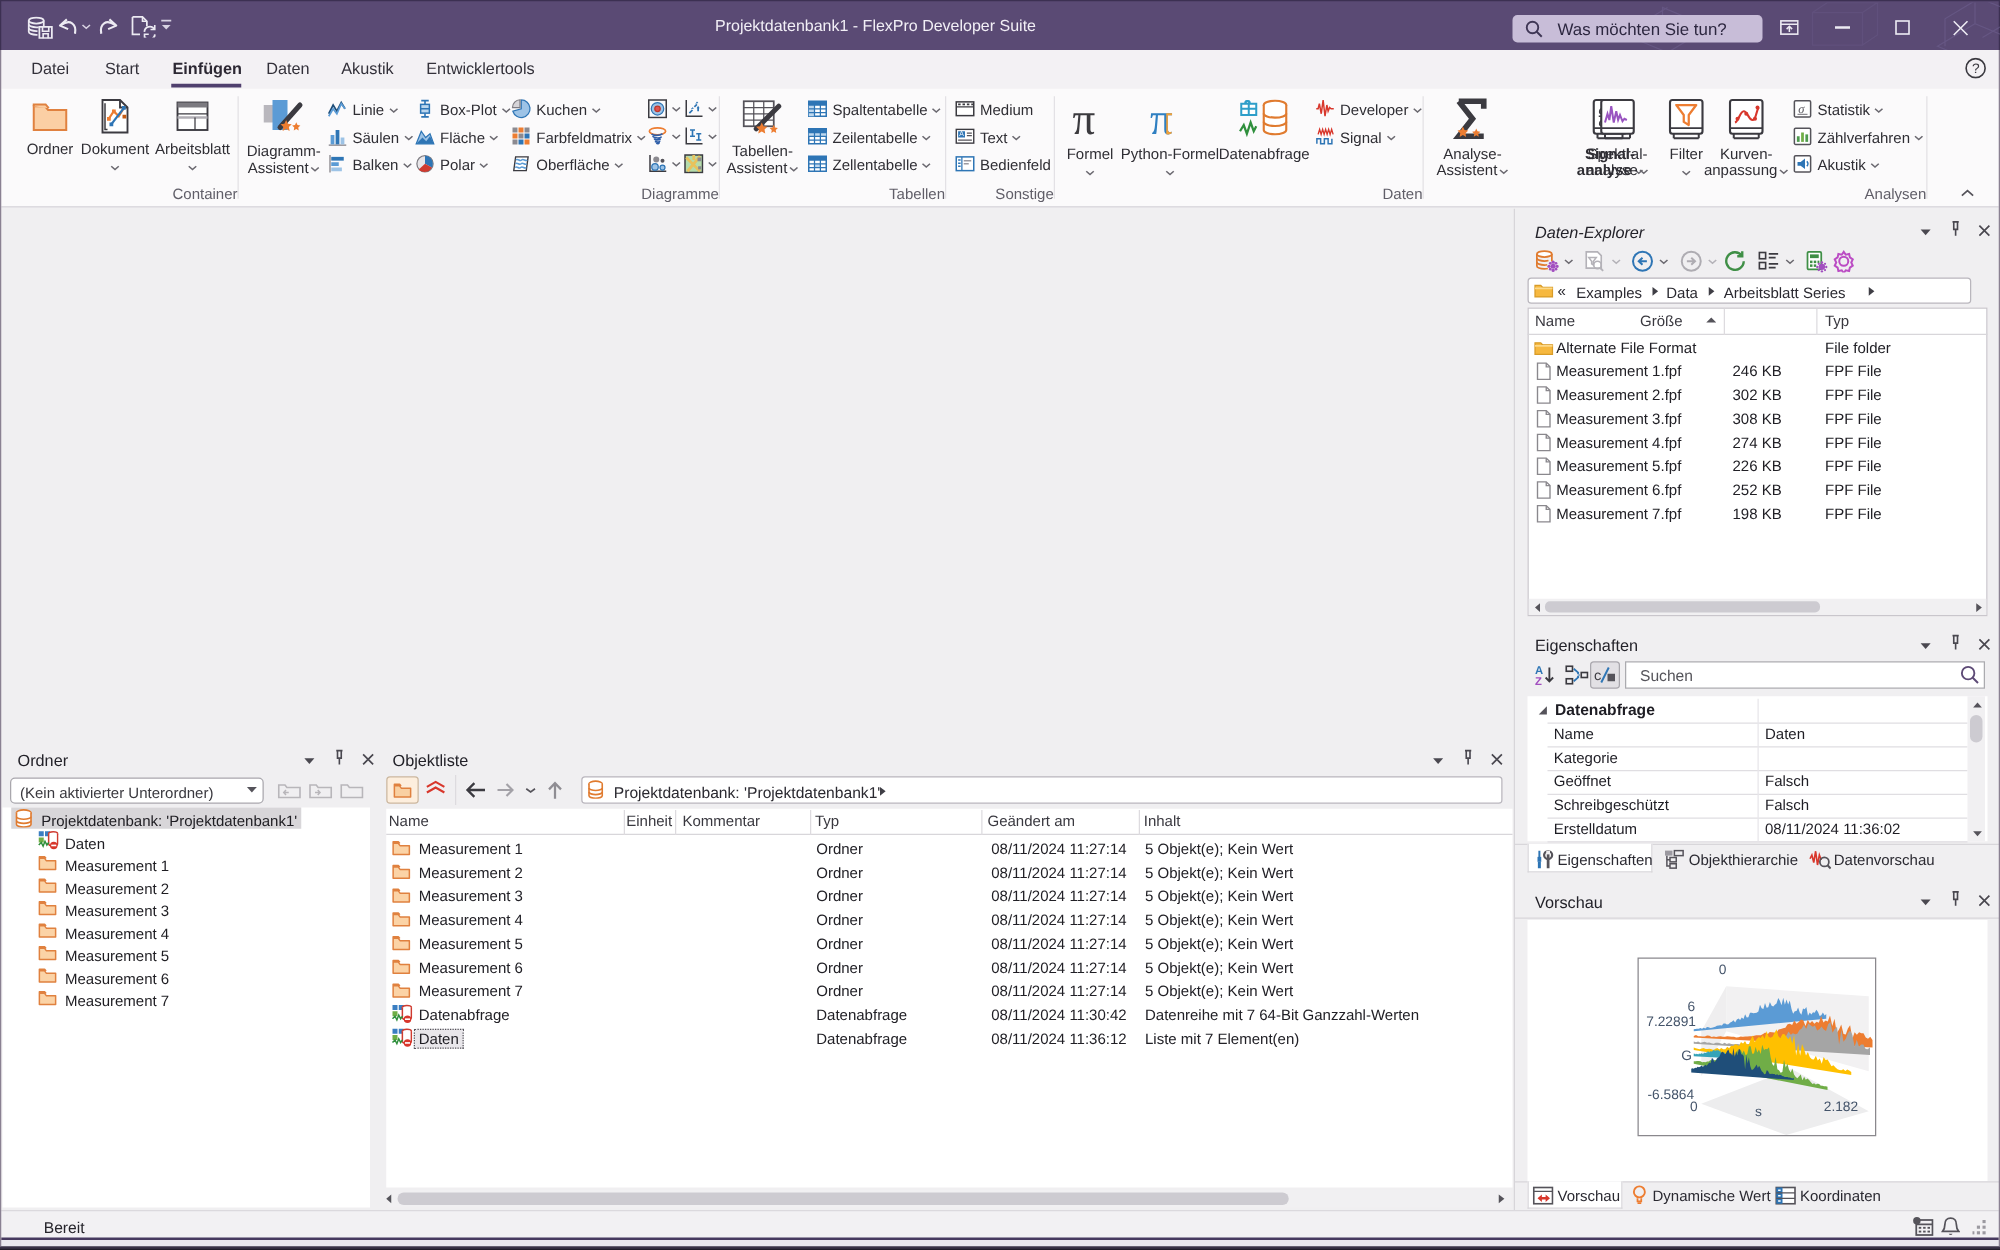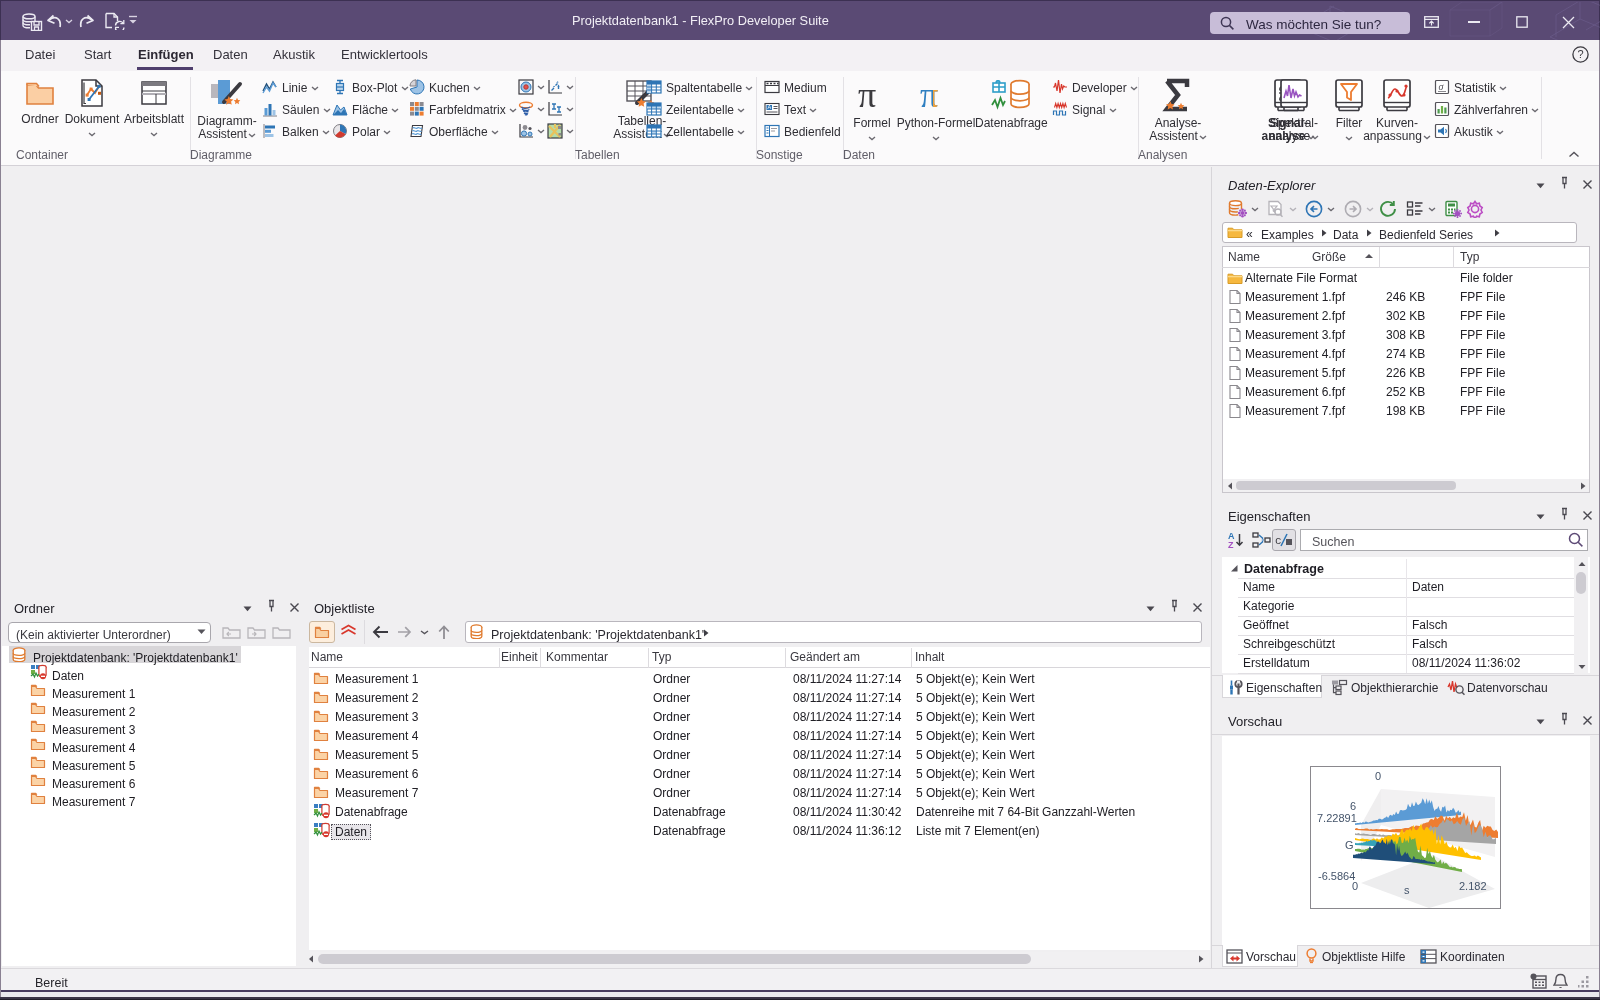--- a/index.html
+++ b/index.html
@@ -6,21 +6,21 @@
 .abs{position:absolute;}
 .abs>svg{display:block;}
 .titlebar{left:0;top:0;width:1600px;height:40px;background:#5a4a74;border-top:1px solid #3c3052;border-left:1px solid #3c3052;border-right:1px solid #3c3052;}
 .ttxt{color:#f2eff6;font-size:12.8px;}
 .tabstrip{left:1px;top:40px;width:1598px;height:31px;background:#f3f1f4;}
 .tab{position:absolute;top:0;height:31px;line-height:30px;font-size:13px;color:#33313a;}
 .tabact{font-weight:bold;color:#2c2833;}
 .tabuline{position:absolute;height:3px;background:#4f3f6d;}
 .ribbon{left:1px;top:71px;width:1598px;height:95px;background:#fbfafb;border-bottom:1px solid #d4d1d7;}
 .rsep{position:absolute;top:6px;height:82px;width:1px;background:#e3e1e5;}
-.glabel{position:absolute;top:148px;height:16px;font-size:12px;color:#605e68;text-align:left;}
+.glabel{position:absolute;top:148px;height:16px;font-size:12px;color:#605e68;text-align:right;}
 .bigbtn{position:absolute;top:4px;text-align:center;font-size:12px;color:#2f2e34;line-height:13px;}
 .bigbtn .bic{display:block;margin:3px auto 2px;}
 .smb{position:absolute;height:22px;font-size:12px;color:#2f2e34;white-space:nowrap;}
 .smb svg{vertical-align:-3px;}
 .panel-title{font-size:13px;color:#232229;}
 .wbox{background:#fff;border:1px solid #c9c6cc;}
 .hdrcell{position:absolute;font-size:12px;color:#39383f;line-height:21px;}
 .hline{position:absolute;height:1px;background:#e0dee2;}
 .row{position:absolute;font-size:12px;color:#212026;white-space:nowrap;}
 .scroll-h{position:absolute;background:#f1f0f2;}
@@ -330,21 +330,21 @@
       <path d="M2 3 L13 14 M13 2 L3 14 M8 1 v4" stroke="#e8c25c" stroke-width="2.2" fill="none"></path>
       <rect x="11" y="3" width="3" height="3" fill="#8c8a90"></rect>
       <rect x="11.5" y="10" width="2.5" height="2.5" fill="#8c8a90"></rect>
     </svg>
   </div>
 <div class="abs " style="left:566px;top:129px;">
     <svg width="8" height="5" viewBox="0 0 8 5">
       <path d="M1 1 l3.0 2.6 L7 1" fill="none" stroke="#6b6970" stroke-width="1.3"></path>
     </svg>
   </div>
-<div class="bigbtn" style="left:612px;top:75px;width:60px;text-align:center;">
+<div class="bigbtn" style="left:580px;top:75px;width:60px;text-align:center;">
     <span class="bic"><svg width="34" height="32" viewBox="0 0 34 32">
         <rect x="2" y="3" width="24" height="20" fill="#fff" stroke="#55535a" stroke-width="1.4"></rect>
         <path d="M2 8 h24 M2 13 h24 M2 18 h24 M10 3 v20 M18 3 v20" stroke="#55535a" stroke-width="1"></path>
         <path d="M12 25 L30 7" stroke="#3b3a40" stroke-width="4" stroke-linecap="round"></path>
         <path d="M15 23 l1.4-3 1.4 3 3.1.4-2.3 2.2.6 3.2-2.8-1.6-2.8 1.6.6-3.2-2.3-2.2z" fill="#ed7d31"></path>
         <path d="M25 24 l1-2.2 1 2.2 2.3.3-1.7 1.6.4 2.4-2-1.2-2 1.2.4-2.4-1.7-1.6z" fill="#ed7d31"></path>
       </svg></span>
     <div>Tabellen-</div>
     <div>Assistent <svg width="8" height="5" viewBox="0 0 8 5">
         <path d="M1 1 l3.0 2.6 L7 1" fill="none" stroke="#6b6970" stroke-width="1.3"></path>
@@ -665,21 +665,21 @@
     <svg width="6" height="8" viewBox="0 0 6 8">
       <path d="M1 0.5 L5.5 4 L1 7.5 z" fill="#3f3e45"></path>
     </svg>
   </div>
 <div class="abs " style="left:1333px;top:225px;"><span class="ctext" style="position:static;">Data</span></div>
 <div class="abs " style="left:1366px;top:229px;">
     <svg width="6" height="8" viewBox="0 0 6 8">
       <path d="M1 0.5 L5.5 4 L1 7.5 z" fill="#3f3e45"></path>
     </svg>
   </div>
-<div class="abs " style="left:1379px;top:225px;"><span class="ctext" style="position:static;">Bedienfeld Series</span></div>
+<div class="abs " style="left:1379px;top:225px;"><span class="ctext" style="position:static;">Arbeitsblatt Series</span></div>
 <div class="abs " style="left:1494px;top:229px;">
     <svg width="6" height="8" viewBox="0 0 6 8">
       <path d="M1 0.5 L5.5 4 L1 7.5 z" fill="#3f3e45"></path>
     </svg>
   </div>
 <div class="abs wbox" style="left:1222px;top:246px;width:368px;height:247px;"></div>
 <div class="abs " style="left:1222px;top:246px;width:368px;height:22px;border-bottom:1px solid #d8d6da;"></div>
 <div class="hdrcell" style="left:1228px;top:247px;">Name</div>
 <div class="abs " style="left:1364px;top:253px;">
     <svg width="10" height="6" viewBox="0 0 10 6">
@@ -939,21 +939,21 @@
     </svg>
   </div>
 <div class="abs tabbtm" style="left:1246px;top:950px;">Vorschau</div>
 <div class="abs " style="left:1305px;top:948px;">
     <svg width="13" height="17" viewBox="0 0 13 17">
       <circle cx="6.5" cy="5.5" r="4.4" fill="none" stroke="#ed7d31" stroke-width="1.5"></circle>
       <path d="M5 10.5 v2.5 h3 v-2.5" fill="none" stroke="#ed7d31" stroke-width="1.4"></path>
       <path d="M5 14.5 h3" stroke="#ed7d31" stroke-width="1.3"></path>
     </svg>
   </div>
-<div class="abs tabbtm" style="left:1322px;top:950px;">Objektliste Hilfe</div>
+<div class="abs tabbtm" style="left:1322px;top:950px;">Dynamische Wert</div>
 <div class="abs " style="left:1420px;top:948px;">
     <svg width="17" height="17" viewBox="0 0 17 17">
       <rect x="1" y="2" width="15" height="13" fill="#fff" stroke="#55535a" stroke-width="1.3"></rect>
       <rect x="1" y="2" width="5" height="13" fill="#2e75b5"></rect>
       <path d="M1 6.3 h15 M1 10.6 h15" stroke="#55535a" stroke-width="1"></path>
       <path d="M2.5 4.2 h2 M2.5 8.5 h2 M2.5 12.8 h2" stroke="#fff" stroke-width="1.2"></path>
     </svg>
   </div>
 <div class="abs tabbtm" style="left:1440px;top:950px;">Koordinaten</div>
 <div class="abs " style="left:0px;top:597px;width:301px;height:371px;background:#f0eff1;"></div>

